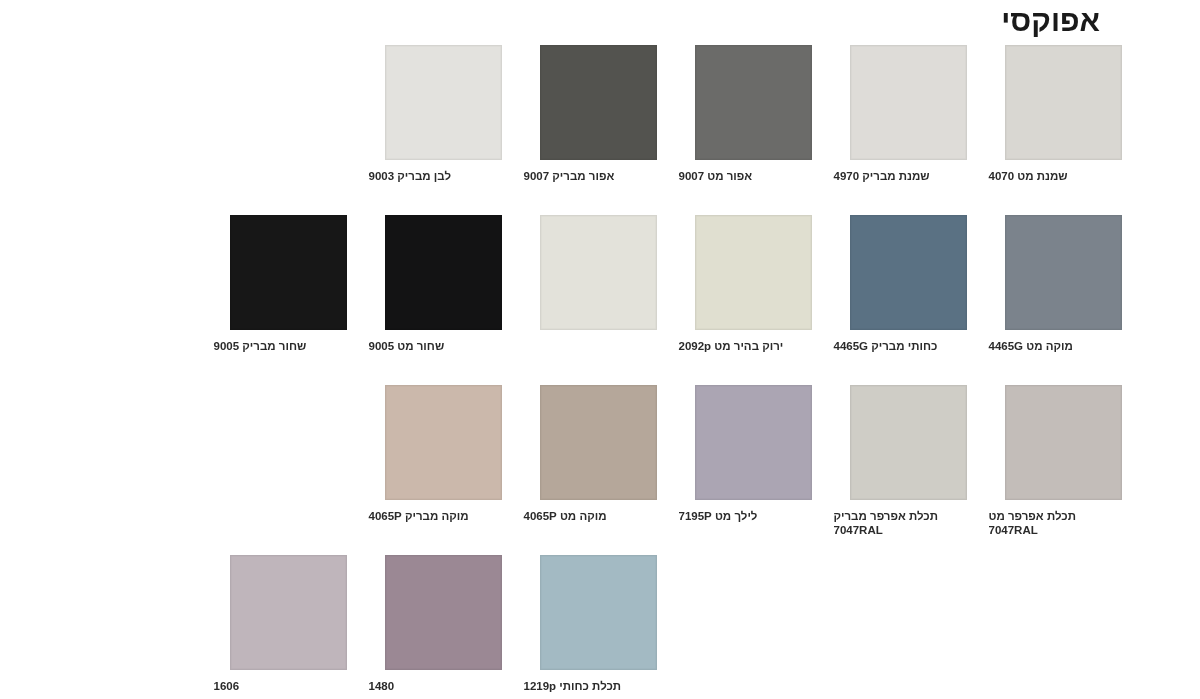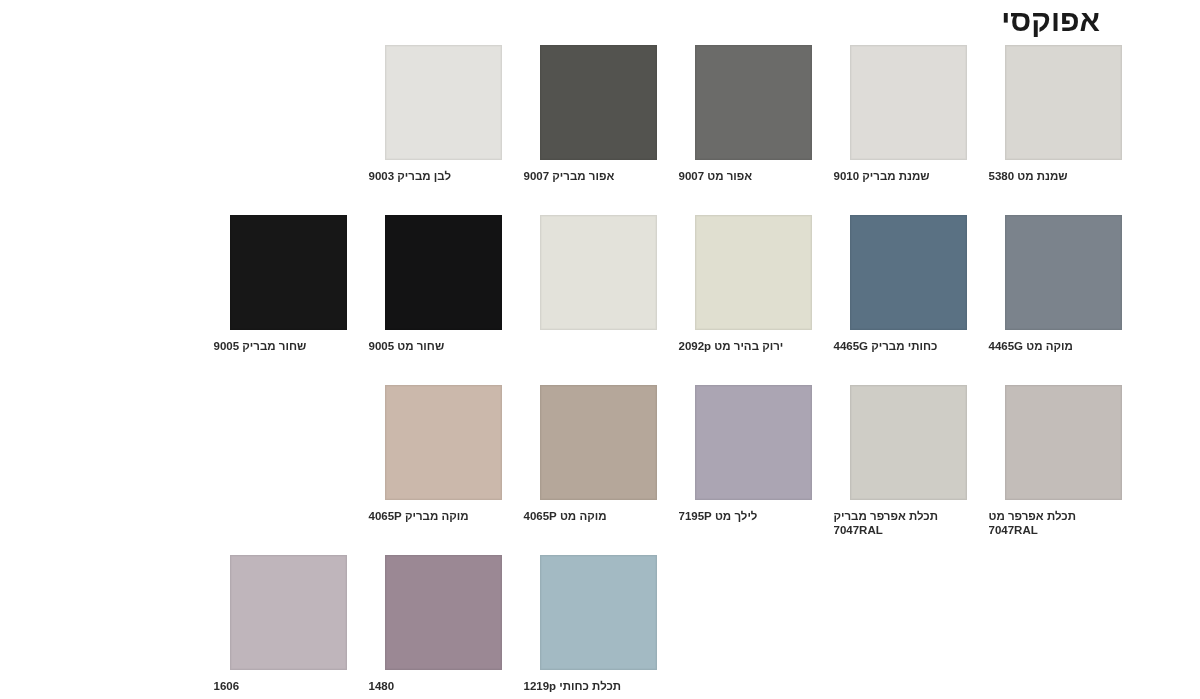--- a/index.html
+++ b/index.html
@@ -111,25 +111,25 @@
 
   <div class="title-bar">
     <div class="title-text">אפוקסי</div>
   </div>
 
   <div class="grid">
 
     <div class="row">
       <div class="cell">
         <div class="swatch" style="background-color: rgb(217, 215, 210);"></div>
-        <div class="label">שמנת מט 5380</div>
+        <div class="label">שמנת מט 4070</div>
       </div>
       <div class="cell">
         <div class="swatch" style="background-color: rgb(222, 220, 216);"></div>
-        <div class="label">שמנת מבריק 9010</div>
+        <div class="label">שמנת מבריק 4970</div>
       </div>
       <div class="cell">
         <div class="swatch" style="background-color: rgb(107, 107, 105);"></div>
         <div class="label">אפור מט 9007</div>
       </div>
       <div class="cell">
         <div class="swatch" style="background-color: rgb(83, 83, 79);"></div>
         <div class="label">אפור מבריק 9007</div>
       </div>
       <div class="cell">

